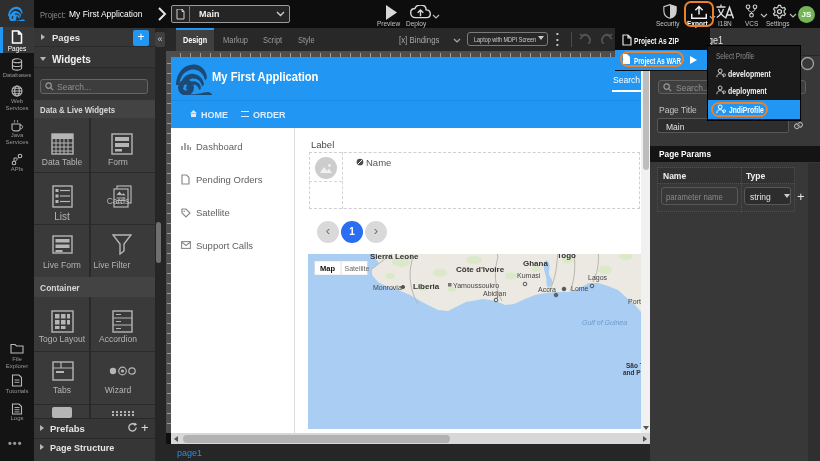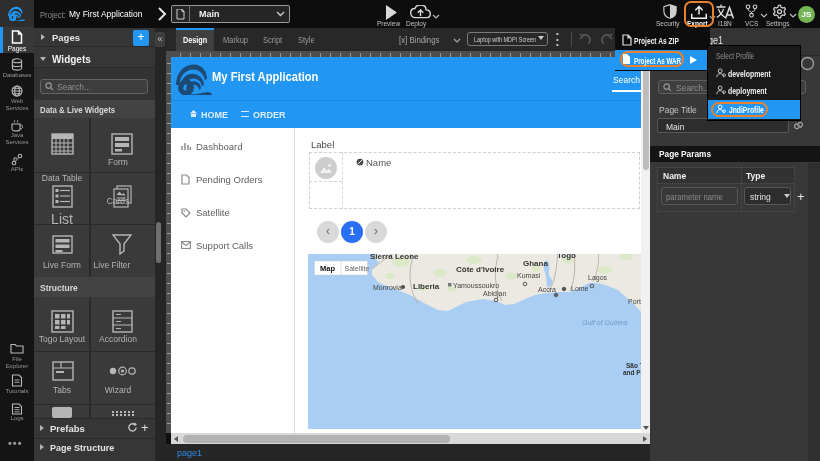--- a/index.html
+++ b/index.html
@@ -166,39 +166,39 @@
 <div class="abs" style="left:34px;top:118px;width:121px;height:159px;background:#3a3a3a;"></div>
 <div class="abs" style="left:89px;top:118px;width:1.5px;height:159px;background:#2a2a2a;"></div>
 <div class="abs" style="left:34px;top:172px;width:121px;height:1px;background:#2a2a2a;"></div>
 <div class="abs" style="left:34px;top:224px;width:121px;height:1px;background:#2a2a2a;"></div>
 
 <svg class="abs" style="left:51px;top:133px" width="23" height="22" viewBox="0 0 23 22">
  <rect x="1" y="1" width="21" height="20" fill="none" stroke="#b5b5b5" stroke-width="1.4"></rect>
  <rect x="1" y="1" width="21" height="5" fill="#b5b5b5"></rect>
  <path d="M1,10 L22,10 M1,14 L22,14 M1,18 L22,18 M5,6 L5,21 M9,6 L9,21 M13,6 L13,21 M17,6 L17,21" stroke="#b5b5b5" stroke-width="1"></path>
 </svg>
-<div class="abs" style="left:34px;top:157px;width:56px;font-size:8.5px;color:#b5b5b5;text-align:center;margin-top:16px;">Data Table</div>
+<div class="abs" style="left:34px;top:157px;width:56px;font-size:8.5px;color:#b5b5b5;text-align:center;">Data Table</div>
 <svg class="abs" style="left:111px;top:133px" width="22" height="22" viewBox="0 0 22 22">
  <rect x="1" y="1" width="20" height="20" fill="none" stroke="#b5b5b5" stroke-width="1.4"></rect>
  <rect x="4" y="4" width="14" height="4" fill="#b5b5b5"></rect>
  <rect x="4" y="10" width="14" height="4" fill="#b5b5b5"></rect>
  <rect x="4" y="16" width="7" height="2.5" fill="#b5b5b5"></rect>
 </svg>
 <div class="abs" style="left:90px;top:157px;width:56px;font-size:8.5px;color:#b5b5b5;text-align:center;">Form</div>
 
 <svg class="abs" style="left:52px;top:185px" width="21" height="23" viewBox="0 0 21 23">
  <rect x="1" y="1" width="19" height="21" fill="none" stroke="#b5b5b5" stroke-width="1.4"></rect>
  <rect x="3.5" y="4" width="3" height="3" fill="#b5b5b5"></rect>
       <path d="M8,5.5 L18,5.5" stroke="#b5b5b5" stroke-width="1.2"></path>
  <rect x="3.5" y="9.5" width="3" height="3" fill="#b5b5b5"></rect>
       <path d="M8,11 L18,11" stroke="#b5b5b5" stroke-width="1.2"></path>
  <rect x="3.5" y="15" width="3" height="3" fill="#b5b5b5"></rect>
       <path d="M8,16.5 L18,16.5" stroke="#b5b5b5" stroke-width="1.2"></path>
 </svg>
-<div class="abs" style="left:34px;top:211px;width:56px;font-size:14px;color:#b5b5b5;text-align:center;">List</div>
+<div class="abs" style="left:34px;top:211px;width:56px;font-size:10px;color:#b5b5b5;text-align:center;">List</div>
 <svg class="abs" style="left:112px;top:185px" width="21" height="23" viewBox="0 0 21 23">
  <rect x="5" y="1" width="14" height="17" fill="none" stroke="#b5b5b5" stroke-width="1.2"></rect>
  <rect x="2" y="4" width="14" height="18" fill="#3a3a3a" stroke="#b5b5b5" stroke-width="1.2"></rect>
  <path d="M4.5,10 L7.5,6.5 L10,9.5 L11.5,8 L13.5,10.5 Z" fill="#b5b5b5"></path>
  <path d="M4.5,13 L13.5,13 M4.5,15.5 L13.5,15.5 M4.5,18 L10,18" stroke="#b5b5b5" stroke-width="1"></path>
 </svg>
 <div class="abs" style="left:90px;top:196px;width:56px;font-size:8.5px;color:#b5b5b5;text-align:center;">Cards</div>
 
 <svg class="abs" style="left:52px;top:235px" width="21" height="19" viewBox="0 0 21 19">
  <rect x="1" y="1" width="19" height="17" fill="none" stroke="#b5b5b5" stroke-width="1.4"></rect>
@@ -206,21 +206,21 @@
  <rect x="3.5" y="9.5" width="14" height="3.5" fill="#b5b5b5"></rect>
  <rect x="3.5" y="15" width="7" height="2" fill="#b5b5b5"></rect>
 </svg>
 <div class="abs" style="left:34px;top:260px;width:56px;font-size:8.5px;color:#b5b5b5;text-align:center;">Live Form</div>
 <svg class="abs" style="left:112px;top:234px" width="20" height="21" viewBox="0 0 20 21">
  <path d="M1,1 L19,1 L12,10 L12,17 L8,20 L8,10 Z" fill="none" stroke="#b5b5b5" stroke-width="1.4"></path>
 </svg>
 <div class="abs" style="left:84px;top:260px;width:56px;font-size:8.5px;color:#b5b5b5;text-align:center;">Live Filter</div>
 
 <div class="abs" style="left:34px;top:277px;width:121px;height:20px;background:#434343;"></div>
-<div class="abs" style="left:40px;top:283px;font-size:8.5px;font-weight:bold;color:#d8d8d8;">Structure</div>
+<div class="abs" style="left:40px;top:283px;font-size:8.5px;font-weight:bold;color:#d8d8d8;">Container</div>
 
 <div class="abs" style="left:34px;top:297px;width:121px;height:121px;background:#3a3a3a;"></div>
 <div class="abs" style="left:89px;top:297px;width:1.5px;height:121px;background:#2a2a2a;"></div>
 <div class="abs" style="left:34px;top:351px;width:121px;height:1px;background:#2a2a2a;"></div>
 <div class="abs" style="left:34px;top:404px;width:121px;height:1px;background:#2a2a2a;"></div>
 
 <svg class="abs" style="left:51px;top:310px" width="23" height="23" viewBox="0 0 23 23">
  <rect x="1" y="1" width="21" height="21" fill="none" stroke="#b5b5b5" stroke-width="1.4"></rect>
  <rect x="4" y="4" width="4.5" height="4.5" fill="#b5b5b5"></rect>
       <rect x="10" y="4" width="4.5" height="4.5" fill="#b5b5b5"></rect>

